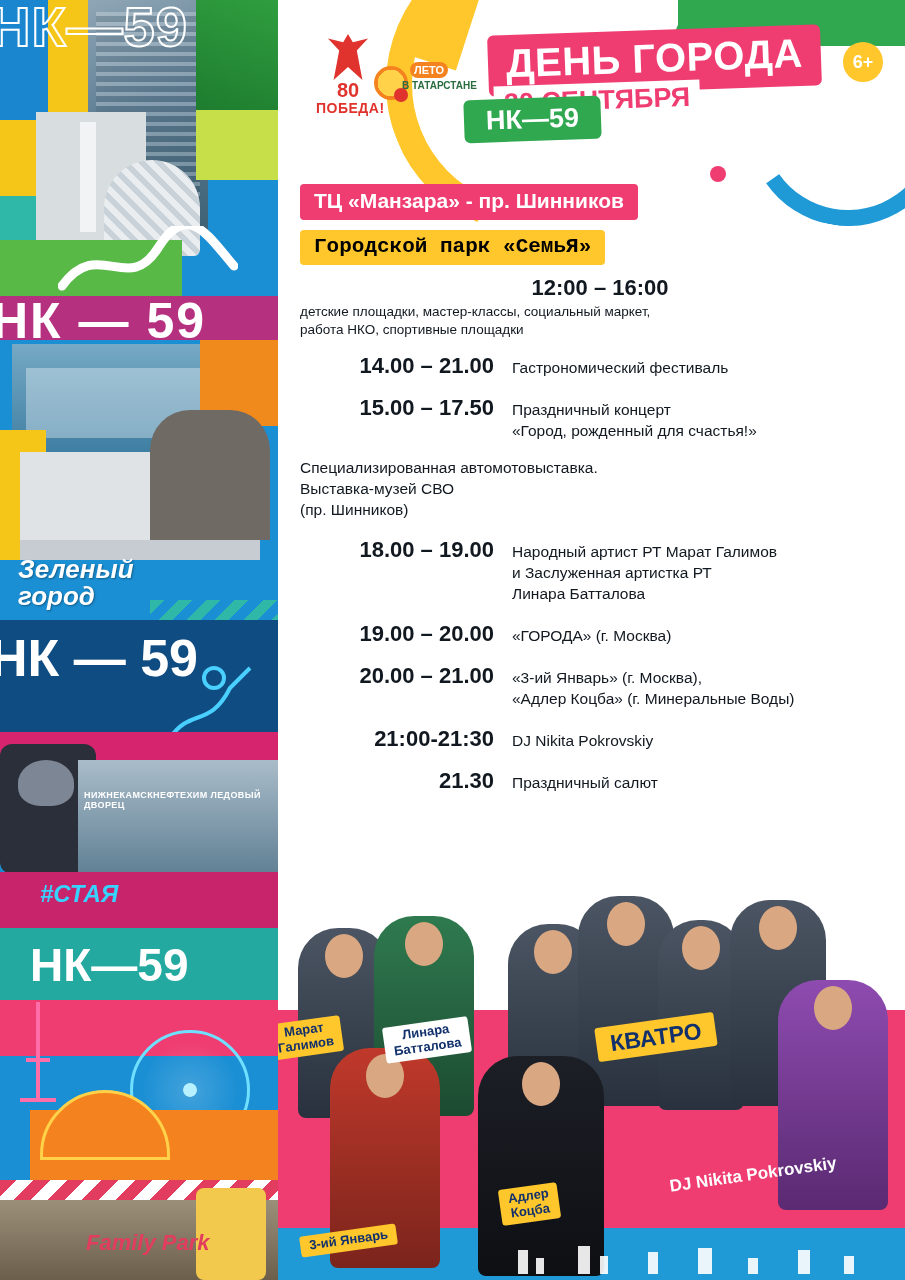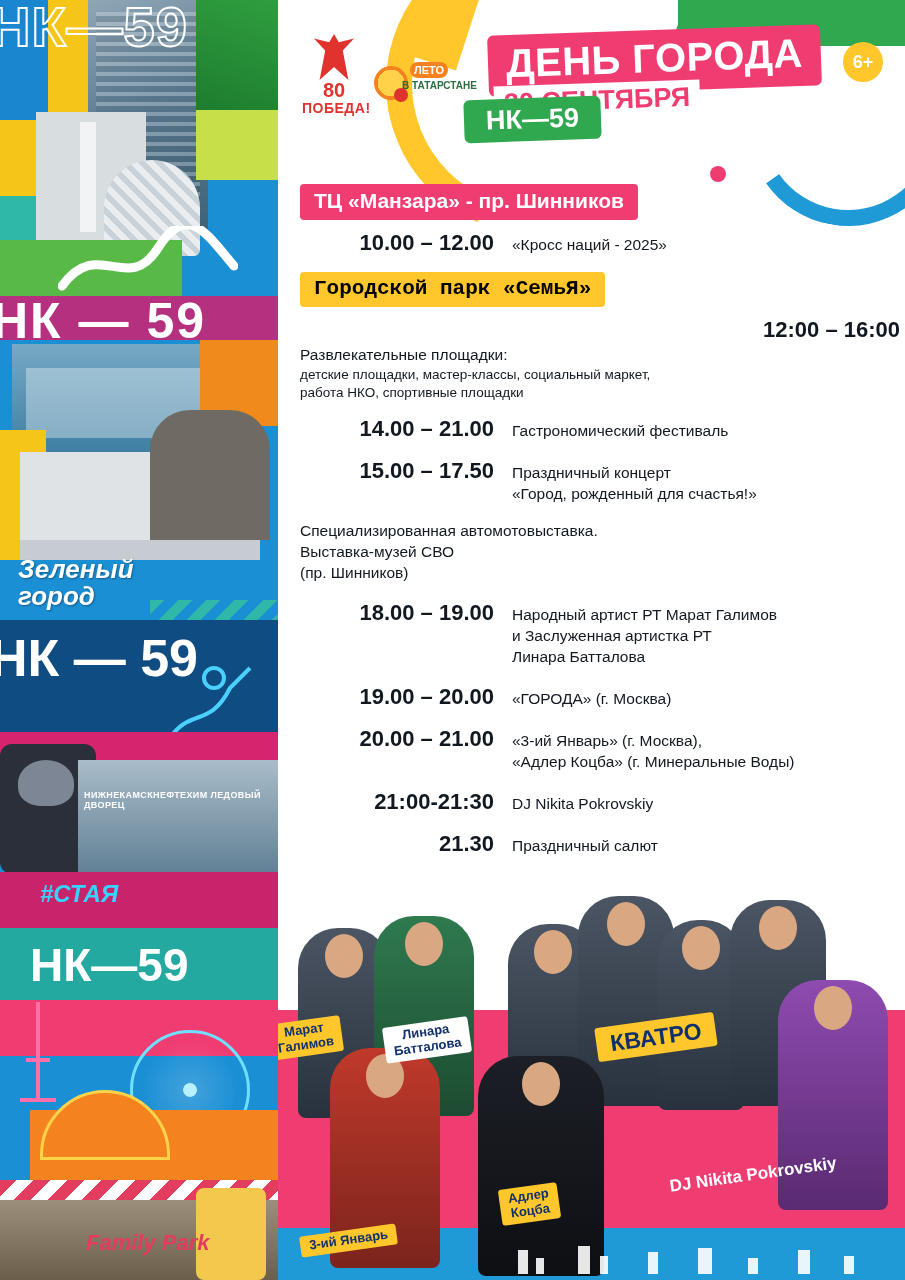--- a/index.html
+++ b/index.html
@@ -136,21 +136,21 @@
     position: absolute; left: 150px; top: -44px; width: 46px; height: 110px;
     background: #ffc72c; transform: rotate(18deg);
   }
   .citysil {
     position: absolute; left: 400px; top: 0; width: 227px; height: 46px;
     background: #2fa84f;
   }
 
   
   .logo-victory {
-    position: absolute; left: 24px; top: 34px; width: 64px; height: 88px;
+    position: absolute; left: 38px; top: 34px; width: 64px; height: 88px;
     text-align: center;
   }
   .logo-victory .figure {
     width: 40px; height: 46px; margin: 0 auto;
     background: #e0332e;
     clip-path: polygon(50% 0,62% 18%,100% 10%,72% 36%,86% 100%,50% 72%,14% 100%,28% 36%,0 10%,38% 18%);
   }
   .logo-victory .t80 { color: #e0332e; font-weight: 800; font-size: 20px; line-height: 1; }
   .logo-victory .tpob { color: #e0332e; font-weight: 700; font-size: 14px; letter-spacing: .5px; }
 
@@ -249,21 +249,21 @@
     font-size: 15.5px;
     color: #111820;
     line-height: 1.35;
   }
   .row .desc .small {
     font-size: 13.5px;
     display: block;
     line-height: 1.35;
   }
   .row.block { display: block; margin-bottom: 14px; }
-  .row.block .time { width: auto; text-align: right; padding-right: 0; display: block; margin-bottom: 2px; }
+  .row.block .time { width: auto; text-align: center; padding-right: 0; display: block; margin-bottom: 2px; }
   .row.block .desc { display: block; }
 
   
   .artists {
     position: absolute; left: 278px; top: 880px; width: 627px; height: 400px;
     overflow: hidden;
   }
   .art-bg-pink { position:absolute; left:0; top:130px; width:627px; height:240px; background:#ef3d72; }
   .art-bg-blue { position:absolute; left:0; top:348px; width:627px; height:52px; background:#1f9ad6; }
   .art-sil {
@@ -396,31 +396,26 @@
       <br>
       <div class="subtitle-plate">20 СЕНТЯБРЯ</div>
     </div>
     <div class="nk59-badge">НК—59</div>
     <div class="age-badge">6+</div>
 
     <div class="schedule">
 
       <div>
         <div class="sec-head pink">ТЦ «Манзара» - пр. Шинников</div>
-        <div class="row">
-          <div class="time">10.00 – 12.00</div>
-          <div class="desc">«Кросс наций - 2025»</div>
-        </div>
       </div>
 
       <div>
         <div class="sec-head yellow">Городской парк «СемьЯ»</div>
         <div class="row block">
           <div class="time">12:00 – 16:00</div>
-          <div class="desc">Развлекательные площадки:</div>
           <div class="desc" style="white-space:pre-line;font-size:13.5px">детские площадки, мастер-классы, социальный маркет,
 работа НКО, спортивные площадки</div>
         </div>
       </div>
 
       <div style="margin-top:14px">
 
         <div class="row">
           <div class="time">14.00 – 21.00</div>
           <div class="desc">Гастрономический фестиваль</div>

